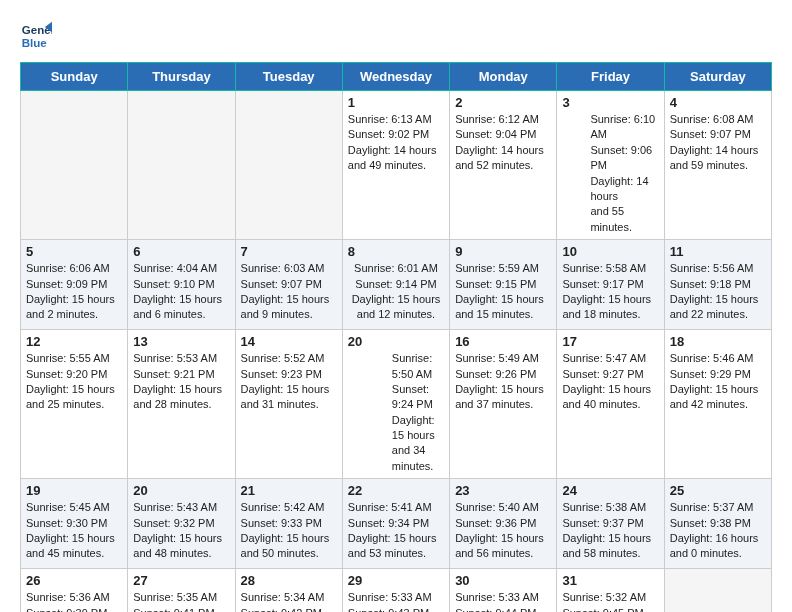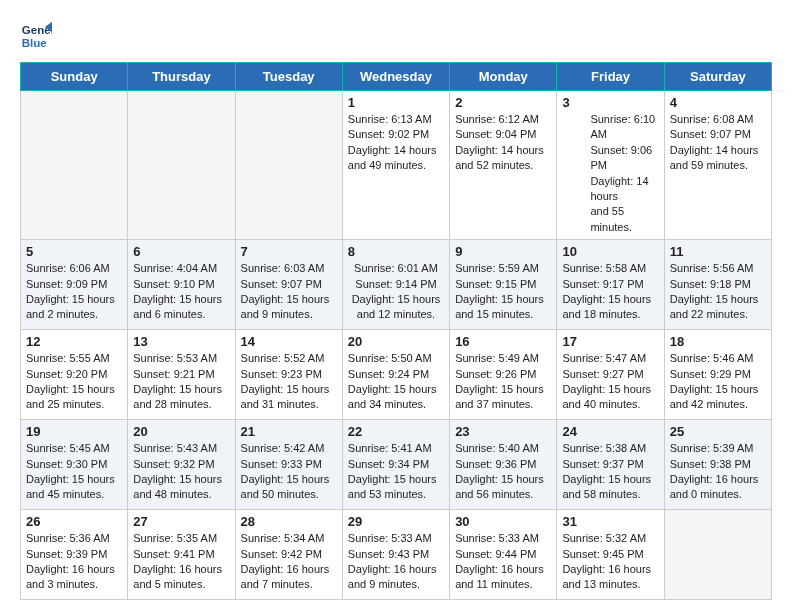--- a/index.html
+++ b/index.html
@@ -225,21 +225,21 @@
         </td>
         <td>
           <span class="day-num">14</span>
           <div class="day-info" style="white-space: pre-line;">Sunrise: 5:52 AM
 Sunset: 9:23 PM
 Daylight: 15 hours
 and 31 minutes.</div>
         </td>
         <td>
           <span class="day-num">20</span>
-          <div class="day-info" style="white-space: pre-line;">Sunrise: 5:50 AM
+          <div class="day-info" style="white-space: pre-line; margin-left: 44px;">Sunrise: 5:50 AM
 Sunset: 9:24 PM
 Daylight: 15 hours
 and 34 minutes.</div>
         </td>
         <td>
           <span class="day-num">16</span>
           <div class="day-info" style="white-space: pre-line;">Sunrise: 5:49 AM
 Sunset: 9:26 PM
 Daylight: 15 hours
 and 37 minutes.</div>
@@ -297,21 +297,21 @@
         </td>
         <td>
           <span class="day-num">24</span>
           <div class="day-info" style="white-space: pre-line;">Sunrise: 5:38 AM
 Sunset: 9:37 PM
 Daylight: 15 hours
 and 58 minutes.</div>
         </td>
         <td>
           <span class="day-num">25</span>
-          <div class="day-info" style="white-space: pre-line;">Sunrise: 5:39 AM
+          <div class="day-info" style="white-space: pre-line;">Sunrise: 5:37 AM
 Sunset: 9:38 PM
 Daylight: 16 hours
 and 0 minutes.</div>
         </td>
       </tr>
       <tr>
         <td>
           <span class="day-num">26</span>
           <div class="day-info" style="white-space: pre-line;">Sunrise: 5:36 AM
 Sunset: 9:39 PM

